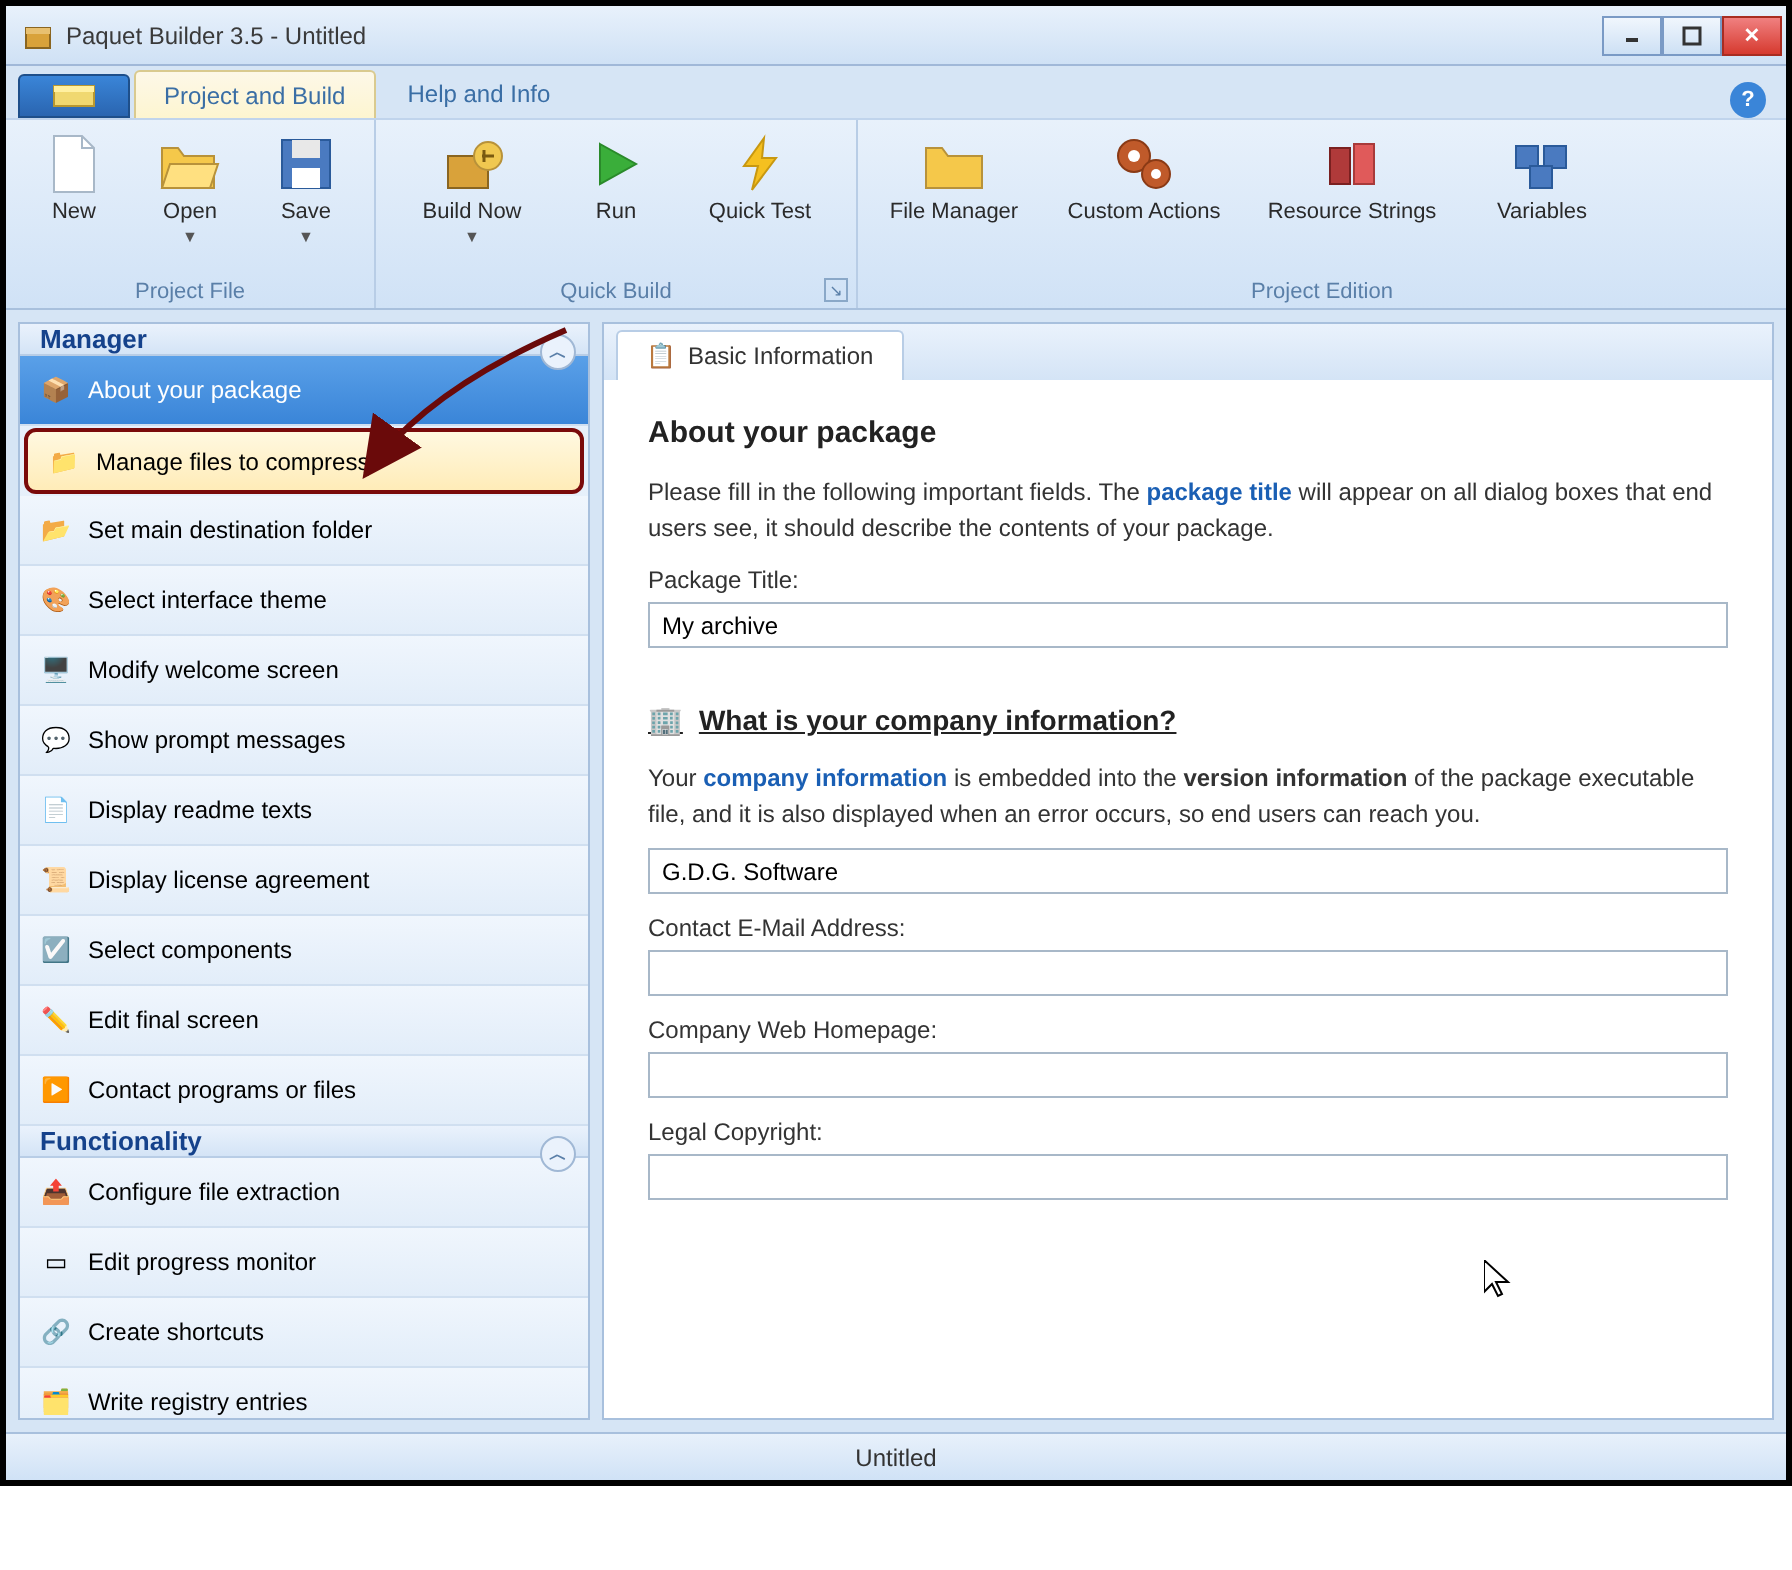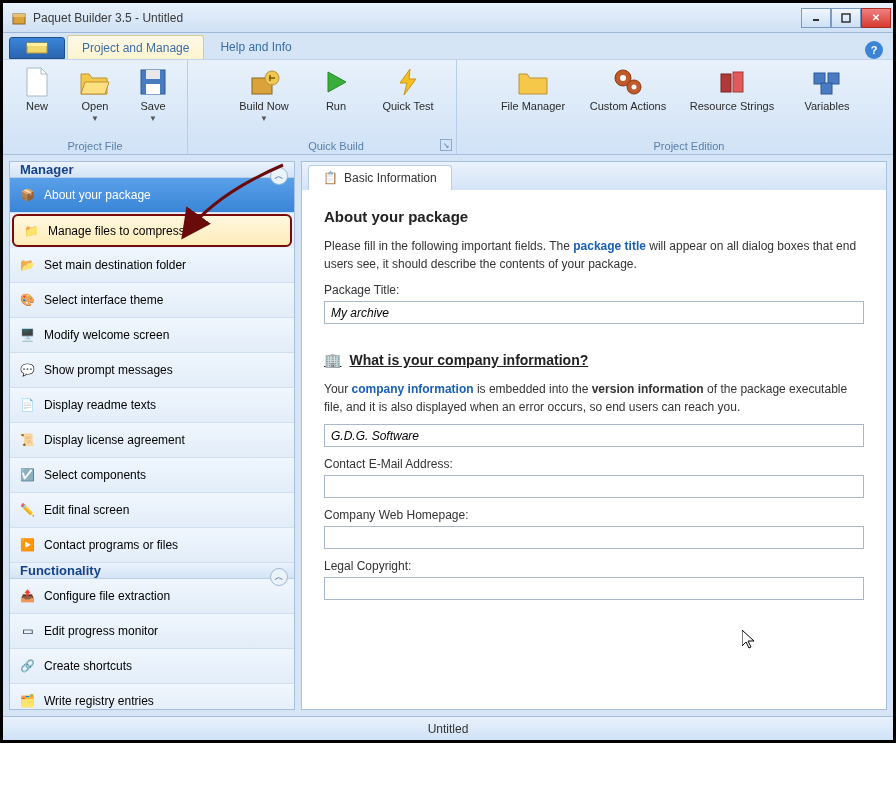--- a/index.html
+++ b/index.html
@@ -13,21 +13,21 @@
 .winbtns { display: flex; gap: 0; }
 .winbtn { width: 30px; height: 20px; border: 1px solid #7a9ac5; background: linear-gradient(to bottom, #f0f6fd, #cde0f4); display: flex; align-items: center; justify-content: center; font-size: 10px; }
 .winbtn.close { background: linear-gradient(to bottom, #f08080, #d63a2f); border-color: #a82c21; color: #fff; font-weight: bold; }
 
 .ribbon-tabs { height: 26px; display: flex; align-items: flex-end; padding-left: 6px; gap: 2px; background: #d6e5f5; }
 .app-btn { width: 56px; height: 22px; background: linear-gradient(to bottom, #3a85d8, #2a65b0); border: 1px solid #1e4f8a; border-radius: 3px 3px 0 0; display: flex; align-items: center; justify-content: center; }
 .rtab { padding: 4px 14px; height: 24px; display: flex; align-items: center; color: #3a6ea5; font-size: 12px; cursor: default; }
 .rtab.active { background: linear-gradient(to bottom, #fdf8e8, #fdf5d0); border: 1px solid #d9ca8f; border-bottom: none; border-radius: 3px 3px 0 0; color: #3a6ea5; }
 .help-btn { margin-left: auto; margin-right: 10px; width: 18px; height: 18px; border-radius: 9px; background: #3a85d8; color: #fff; display: flex; align-items: center; justify-content: center; font-size: 11px; font-weight: bold; }
 
-.ribbon { height: 96px; background: linear-gradient(to bottom, #e8f1fb, #d0e2f6); border-top: 1px solid #c0d4ec; border-bottom: 1px solid #a8c0dd; display: flex; gap: 28px; }
+.ribbon { height: 96px; background: linear-gradient(to bottom, #e8f1fb, #d0e2f6); border-top: 1px solid #c0d4ec; border-bottom: 1px solid #a8c0dd; display: flex; }
 .rgroup { border-right: 1px solid #b8cde6; position: relative; padding: 4px 8px 18px 8px; display: flex; align-items: flex-start; gap: 6px; }
 .rgroup-label { position: absolute; bottom: 2px; left: 0; right: 0; text-align: center; color: #5a7fa8; font-size: 11px; }
 .rbtn { display: flex; flex-direction: column; align-items: center; justify-content: flex-start; width: 52px; padding-top: 2px; gap: 2px; cursor: default; }
 .rbtn.wide { width: 80px; }
 .rbtn.wider { width: 98px; }
 .rbtn .ricon { width: 32px; height: 32px; display: flex; align-items: center; justify-content: center; }
 .rbtn .rlabel { font-size: 11px; color: #2a2a2a; text-align: center; line-height: 1.1; }
 .rbtn .arrow { font-size: 8px; color: #555; }
 .launcher { position: absolute; bottom: 3px; right: 4px; width: 12px; height: 12px; border: 1px solid #8aa8c8; font-size: 8px; display: flex; align-items: center; justify-content: center; color: #5a7fa8; }
 
@@ -43,21 +43,21 @@
 .navitem .nicon { width: 16px; height: 16px; display: inline-flex; align-items: center; justify-content: center; }
 
 .content { flex: 1; background: #fff; border: 1px solid #a8c0dd; display: flex; flex-direction: column; overflow: hidden; }
 .tabstrip { height: 28px; background: linear-gradient(to bottom, #eaf2fc, #d4e4f6); display: flex; align-items: flex-end; padding-left: 6px; }
 .ctab { padding: 5px 14px; background: #fff; border: 1px solid #b8cde6; border-bottom: none; border-radius: 3px 3px 0 0; display: flex; align-items: center; gap: 6px; font-size: 12px; color: #333; }
 .cbody { flex: 1; padding: 18px 22px; overflow-y: auto; color: #333; }
 .cbody h2 { font-size: 15px; font-weight: bold; color: #222; margin-bottom: 12px; }
 .cbody p { font-size: 12px; line-height: 1.5; margin-bottom: 8px; }
 .cbody .link { color: #1a5fb4; font-weight: bold; }
 .cbody label.flabel { display: block; font-size: 12px; margin-bottom: 4px; margin-top: 10px; }
-.cbody input[type=text] { width: 100%; height: 23px; border: 1px solid #a8b8c8; padding: 0 6px; font-size: 12px; background: #fff; font-style: italic; }
+.cbody input[type=text] { width: 100%; height: 23px; border: 1px solid #a8b8c8; padding: 0 6px; font-size: 12px; background: #fff; }
 .section-title { display: flex; align-items: center; gap: 8px; font-size: 14px; font-weight: bold; text-decoration: underline; color: #222; margin-top: 28px; margin-bottom: 12px; }
 
 .statusbar { height: 24px; background: linear-gradient(to bottom, #e8f1fb, #d0e2f6); border-top: 1px solid #a8c0dd; display: flex; align-items: center; justify-content: center; font-size: 12px; color: #333; }
 
 svg { display: block; }
 
 .annotation-arrow { position: absolute; pointer-events: none; }
 
 .cursor { position: absolute; width: 14px; height: 20px; pointer-events: none; }
 </style>
@@ -88,21 +88,21 @@
     </div>
   </div>
 
   <div class="ribbon-tabs">
     <div class="app-btn">
       <svg width="24" height="14">
           <rect x="2" y="2" width="20" height="10" fill="#f0d870" stroke="#b89830"></rect>
           <rect x="2" y="2" width="20" height="3" fill="#fff0a0"></rect>
         </svg>
     </div>
-    <div class="rtab active">Project and Manage</div>
+    <div class="rtab active">Project and Build</div>
     <div class="rtab">Help and Info</div>
     <div class="help-btn">?</div>
   </div>
 
   <div class="ribbon">
     <div class="rgroup">
       <div class="rbtn">
         <span class="ricon">
             <svg width="28" height="32">
               <path d="M4 2 L18 2 L24 8 L24 30 L4 30 Z" fill="#fff" stroke="#a8b8c8"></path>

